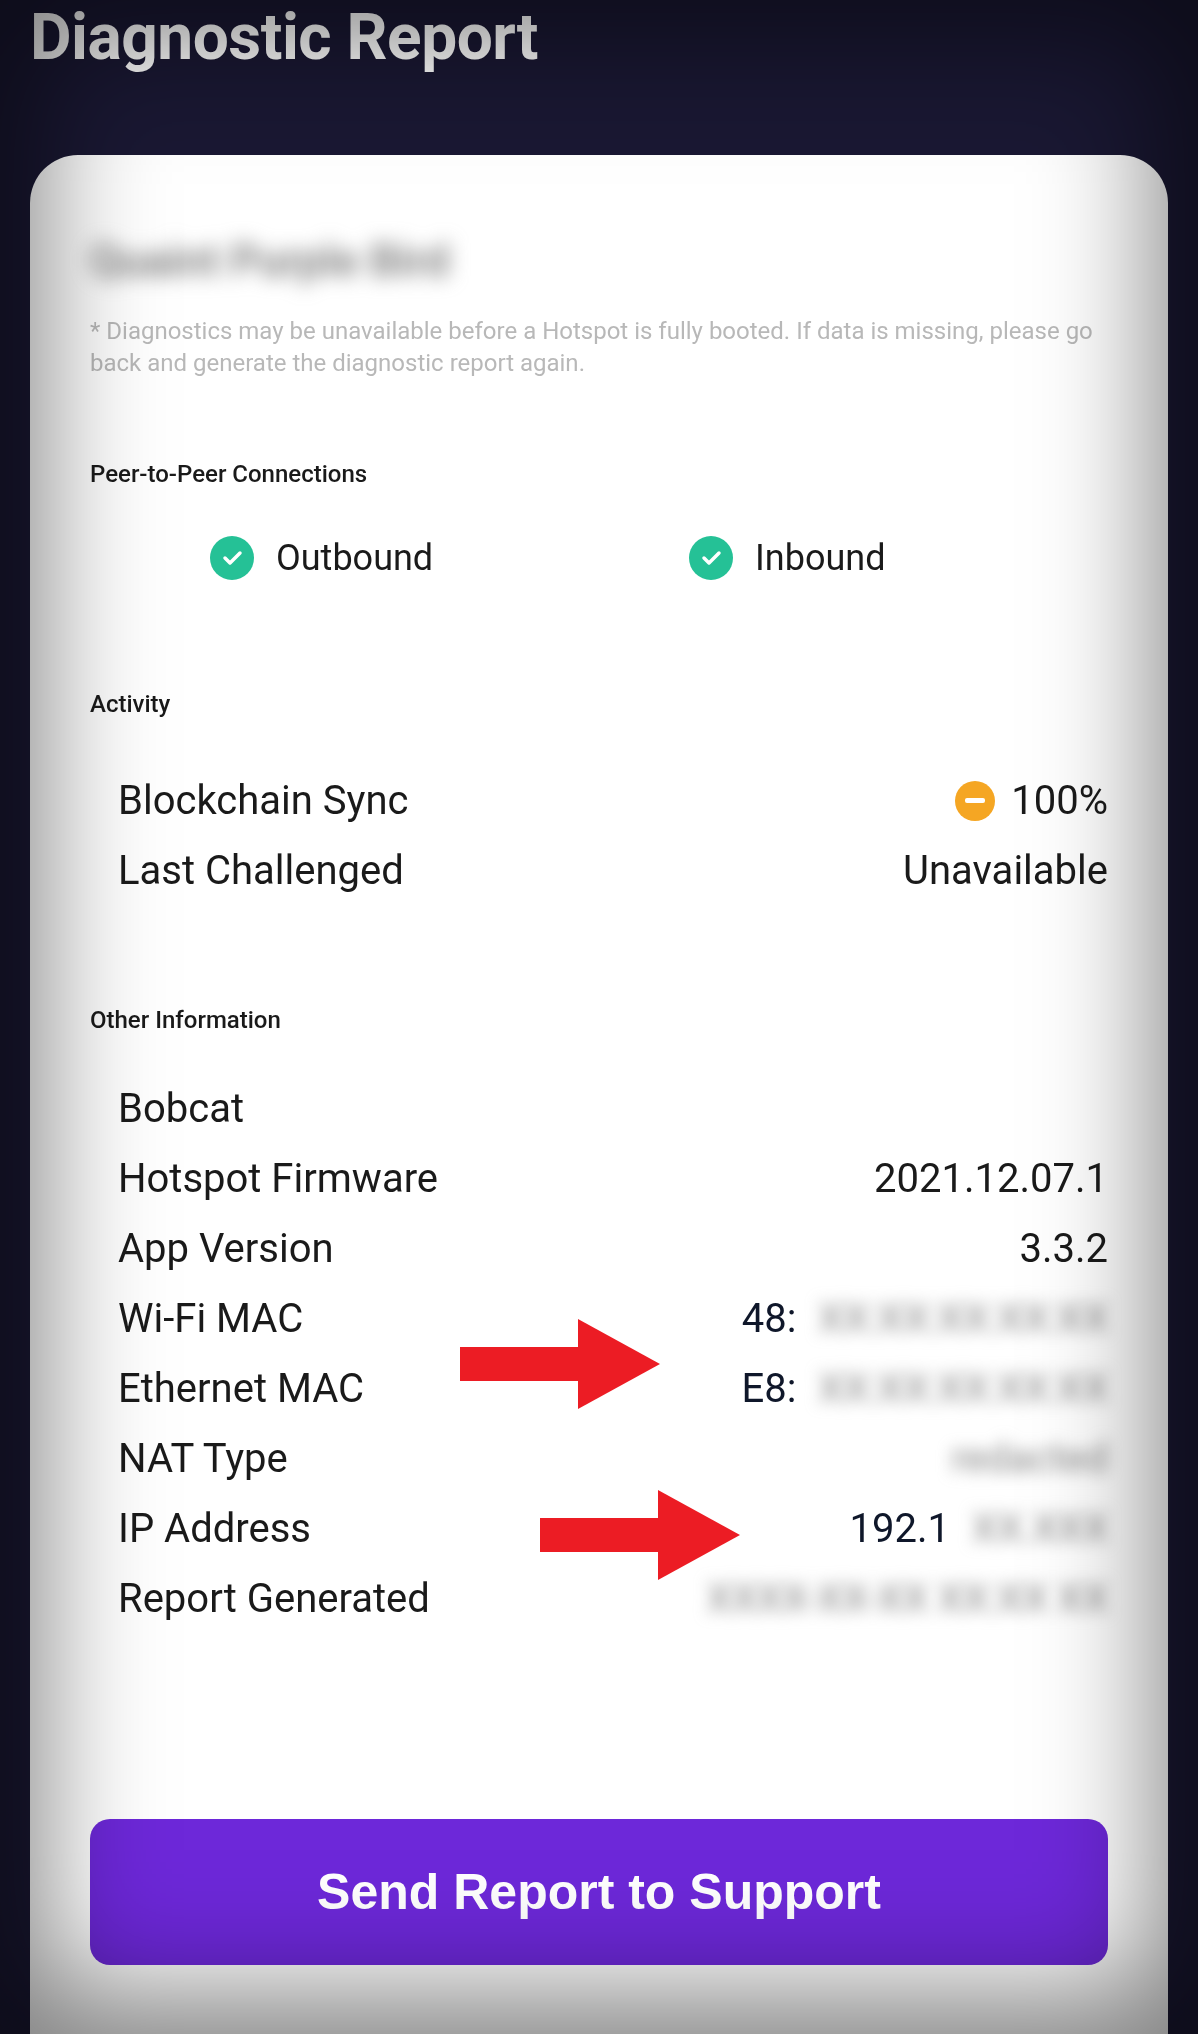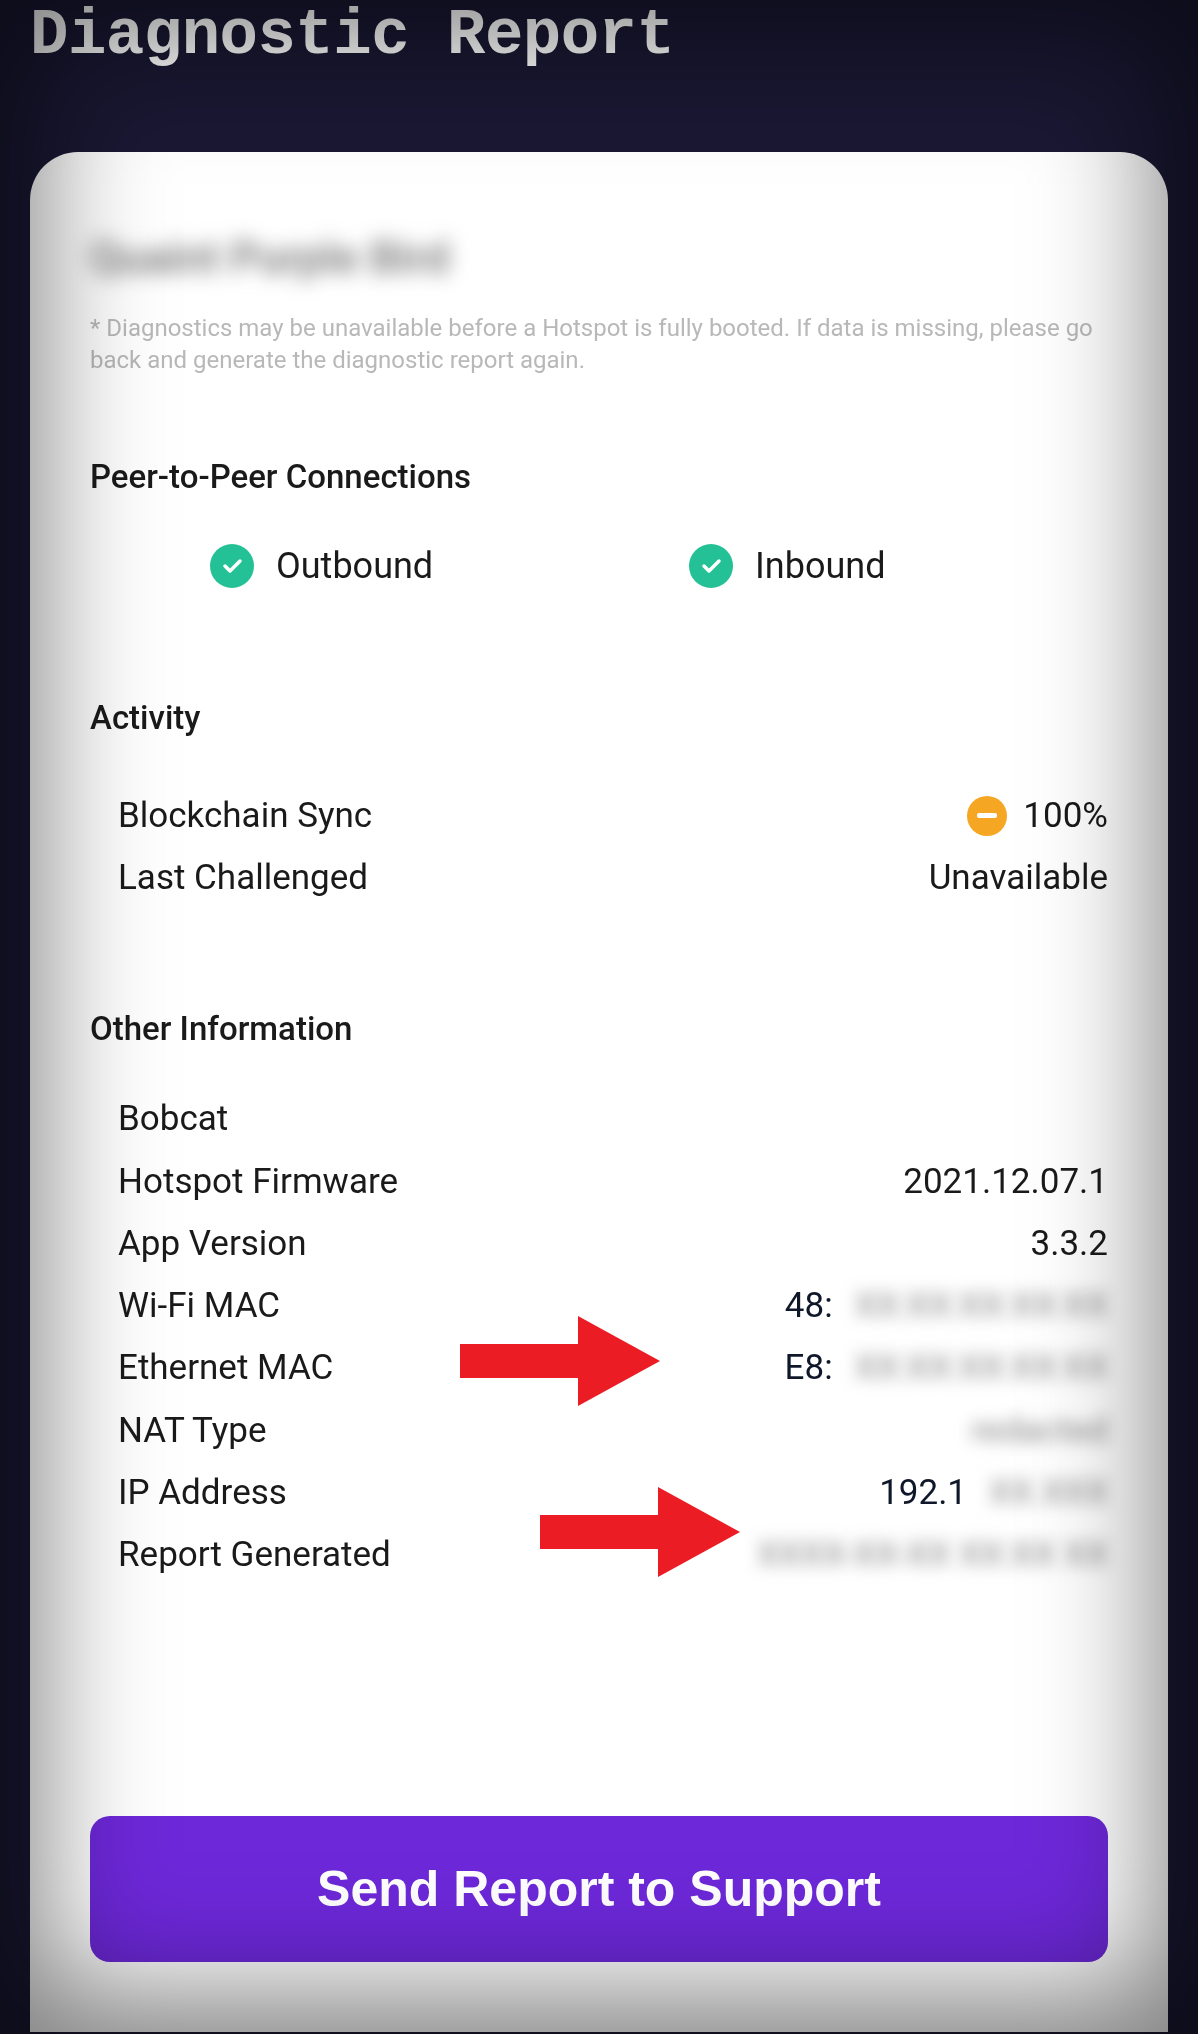--- a/index.html
+++ b/index.html
@@ -10,21 +10,20 @@
     color: #1a1a1a;
     position: relative;
     overflow: hidden;
   }
   .page-title {
     color: #ffffff;
     font-size: 64px;
     font-weight: 700;
     padding: 0 23px 30px 30px;
     letter-spacing: -0.5px;
-    font-family: Liberation Mono, monospace;
   }
   .card {
     background: #ffffff;
     border-radius: 48px 48px 0 0;
     margin: 50px 30px 0 30px;
     padding: 80px 60px 60px 60px;
     min-height: 1880px;
     position: relative;
   }
   .hotspot-name {
@@ -35,21 +34,21 @@
     margin-bottom: 28px;
     user-select: none;
   }
   .disclaimer {
     font-size: 24px;
     color: #b8b8b8;
     line-height: 1.35;
     margin-bottom: 80px;
   }
   .section-title {
-    font-size: 33px;
+    font-size: 24px;
     font-weight: 500;
     color: #1a1a1a;
     margin-bottom: 48px;
   }
   .p2p-row {
     display: flex;
     gap: 60px;
     margin-bottom: 110px;
     padding-left: 120px;
   }
@@ -70,21 +69,21 @@
     flex-shrink: 0;
   }
   .check-icon svg { width: 24px; height: 24px; }
   .p2p-label { font-size: 36px; color: #1a1a1a; }
   .activity-section { margin-bottom: 100px; }
   .activity-rows { padding-left: 28px; }
   .row {
     display: flex;
     justify-content: space-between;
     align-items: center;
-    font-size: 35px;
+    font-size: 40px;
     line-height: 1.55;
     padding: 4px 0;
   }
   .row .label { color: #1a1a1a; }
   .row .value { color: #1a1a1a; display: flex; align-items: center; gap: 16px; }
   .minus-icon {
     width: 40px;
     height: 40px;
     border-radius: 50%;
     background: #f5a623;

